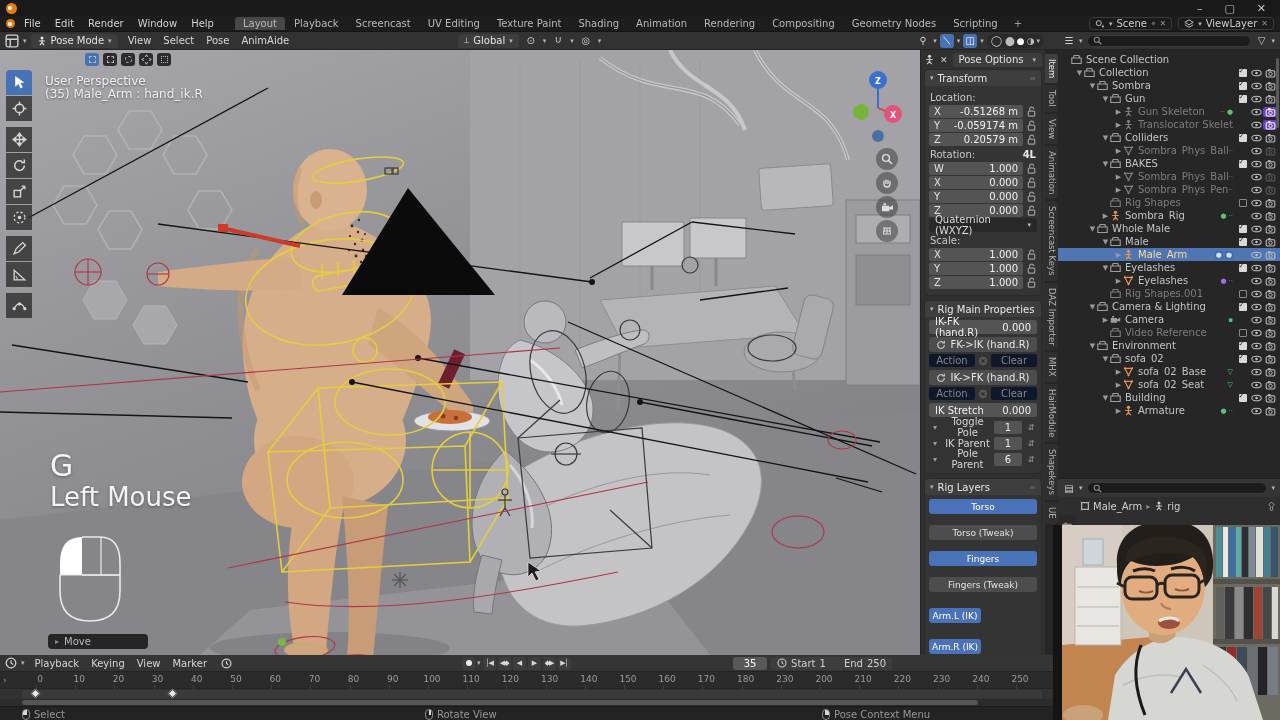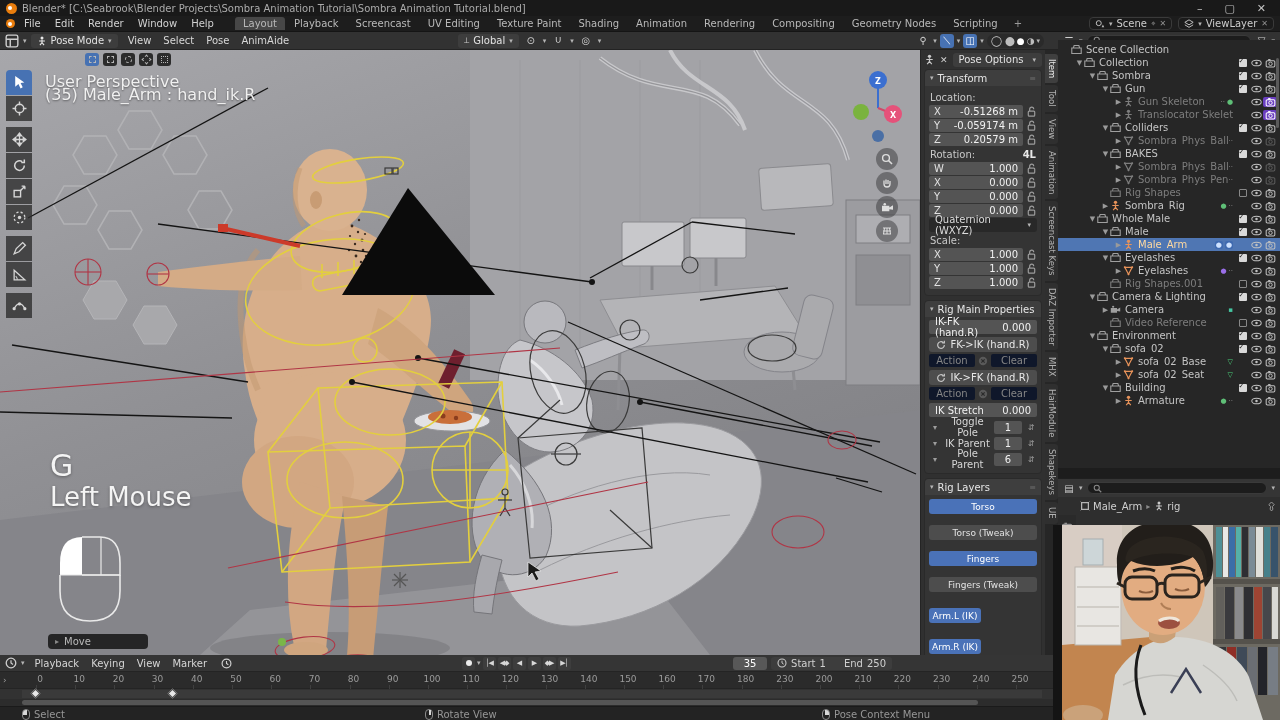--- a/index.html
+++ b/index.html
@@ -36,21 +36,21 @@
   #vp-header .rightcluster { position:absolute; right:14px; display:flex; align-items:center; gap:3px; }
   .shadegrp { background:#2a2a2a; border-radius:8px; display:flex; align-items:center; gap:2px; padding:0 4px; height:14px; }
   .shadegrp .ball { font-size:9px; color:#bdbdbd; }
   .shadegrp .ball.on { color:#fff; }
 
   #outliner-header { left:1058px; top:32px; width:222px; height:18px; background:#323232; border-bottom:1px solid #232323; display:flex; align-items:center; gap:4px; padding:0 5px; }
   .searchbox { background:#1c1c1c; border:1px solid #3a3a3a; border-radius:8px; height:12px; flex:1; display:flex; align-items:center; padding:0 5px; color:#8a8a8a; font-size:9px; gap:3px; }
 
   
   #viewport { left:0; top:50px; width:920px; height:605px; background:linear-gradient(160deg,#a7a7ab 0%,#909094 45%,#7a7a7e 100%); overflow:hidden; }
-  #vp-info { left:45px; top:25px; color:#f0f0f0; text-shadow:0 1px 2px rgba(0,0,0,.45); line-height:13px; font-size:16px; }
+  #vp-info { left:45px; top:25px; color:#f0f0f0; text-shadow:0 1px 2px rgba(0,0,0,.45); line-height:13px; font-size:12px; }
   #selmode-row { left:85px; top:3px; display:flex; gap:4px; }
   .selmode { width:14px; height:13px; background:#2c2c2c; border-radius:3px; display:flex; align-items:center; justify-content:center; }
   .selmode .g { width:7px; height:7px; border:1px dashed #b9b9b9; }
   .selmode.on { background:#4772b3; }
   #toolbar { left:6px; top:20px; display:flex; flex-direction:column; gap:1px; }
   .tool { width:26px; height:25px; background:#2e2e2ecc; display:flex; align-items:center; justify-content:center; color:#d6d6d6; }
   .tool:first-child { border-radius:4px 4px 0 0; }
   .tool.on { background:#4772b3; color:#fff; }
   .tool svg { width:15px; height:15px; }
   .toolgap { height:4px; }
@@ -98,21 +98,21 @@
   .layerbtn.wide-true { width:100%; }
   .layerbtn.active-true { background:#4a72b8; color:#fff; }
   .layerbtn.gap-true { margin-top:5px; }
 
   
   #tabstrip { left:1045px; top:50px; width:13px; height:605px; background:#262626; display:flex; flex-direction:column; gap:2px; padding-top:4px; }
   .vtab { writing-mode:vertical-rl; font-size:8.5px; color:#b2b2b2; background:#2f2f2f; border-radius:0 3px 3px 0; padding:5px 1px; text-align:center; }
   .vtab.active-true { background:#3f3f3f; color:#ececec; }
 
   
-  #outliner { left:1058px; top:40px; width:222px; height:428px; background:#262626; overflow:hidden; padding-top:3px; }
+  #outliner { left:1058px; top:50px; width:222px; height:428px; background:#262626; overflow:hidden; padding-top:3px; }
   .orow { height:13px; display:flex; align-items:center; padding-right:3px; }
   .orow.selected-true { background:#4f76b3; }
   .orow .toggle { width:9px; color:#9a9a9a; font-size:7px; text-align:center; flex:none; }
   .orow .ticon { width:12px; height:11px; flex:none; margin-right:3px; color:#9f9f9f; }
   .orow .ticon svg { width:11px; height:11px; }
   .orow.icon-armature .ticon { color:#e8935a; }
   .orow.icon-mesh .ticon { color:#e8935a; }
   .orow.dim-true .ticon, .orow.dim-true .lab { color:#7d7d7d; }
   .orow .lab { color:#c4c4c4; white-space:nowrap; overflow:hidden; flex:1; }
   .orow.selected-true .lab { color:#ffd9a0; }
@@ -285,21 +285,20 @@
       </symbol>
     <symbol id="sym-obj" viewBox="0 0 12 12">
         <rect x="2" y="2" width="8" height="8" fill="none" stroke="currentColor" stroke-width="1.3"></rect>
         <path d="M2 2 L0.8 0.8 M10 2 L11.2 0.8 M2 10 L0.8 11.2 M10 10 L11.2 11.2" stroke="currentColor" stroke-width="1"></path>
       </symbol>
   </defs>
 </svg>
 
 <div class="abs" id="titlebar">
   <span class="blender-logo"></span>
-  <span class="title">Blender* [C:\Seabrook\Blender Projects\Sombra Animation Tutorial\Sombra Animation Tutorial.blend]</span>
   <span class="winbtns">
     <span>–</span>
     <span>▢</span>
     <span>✕</span>
   </span>
 </div>
 
 <div class="abs" id="topbar">
   <span class="blender-logo" style="width:9px;height:9px;"></span>
   <span style="display:flex;">

